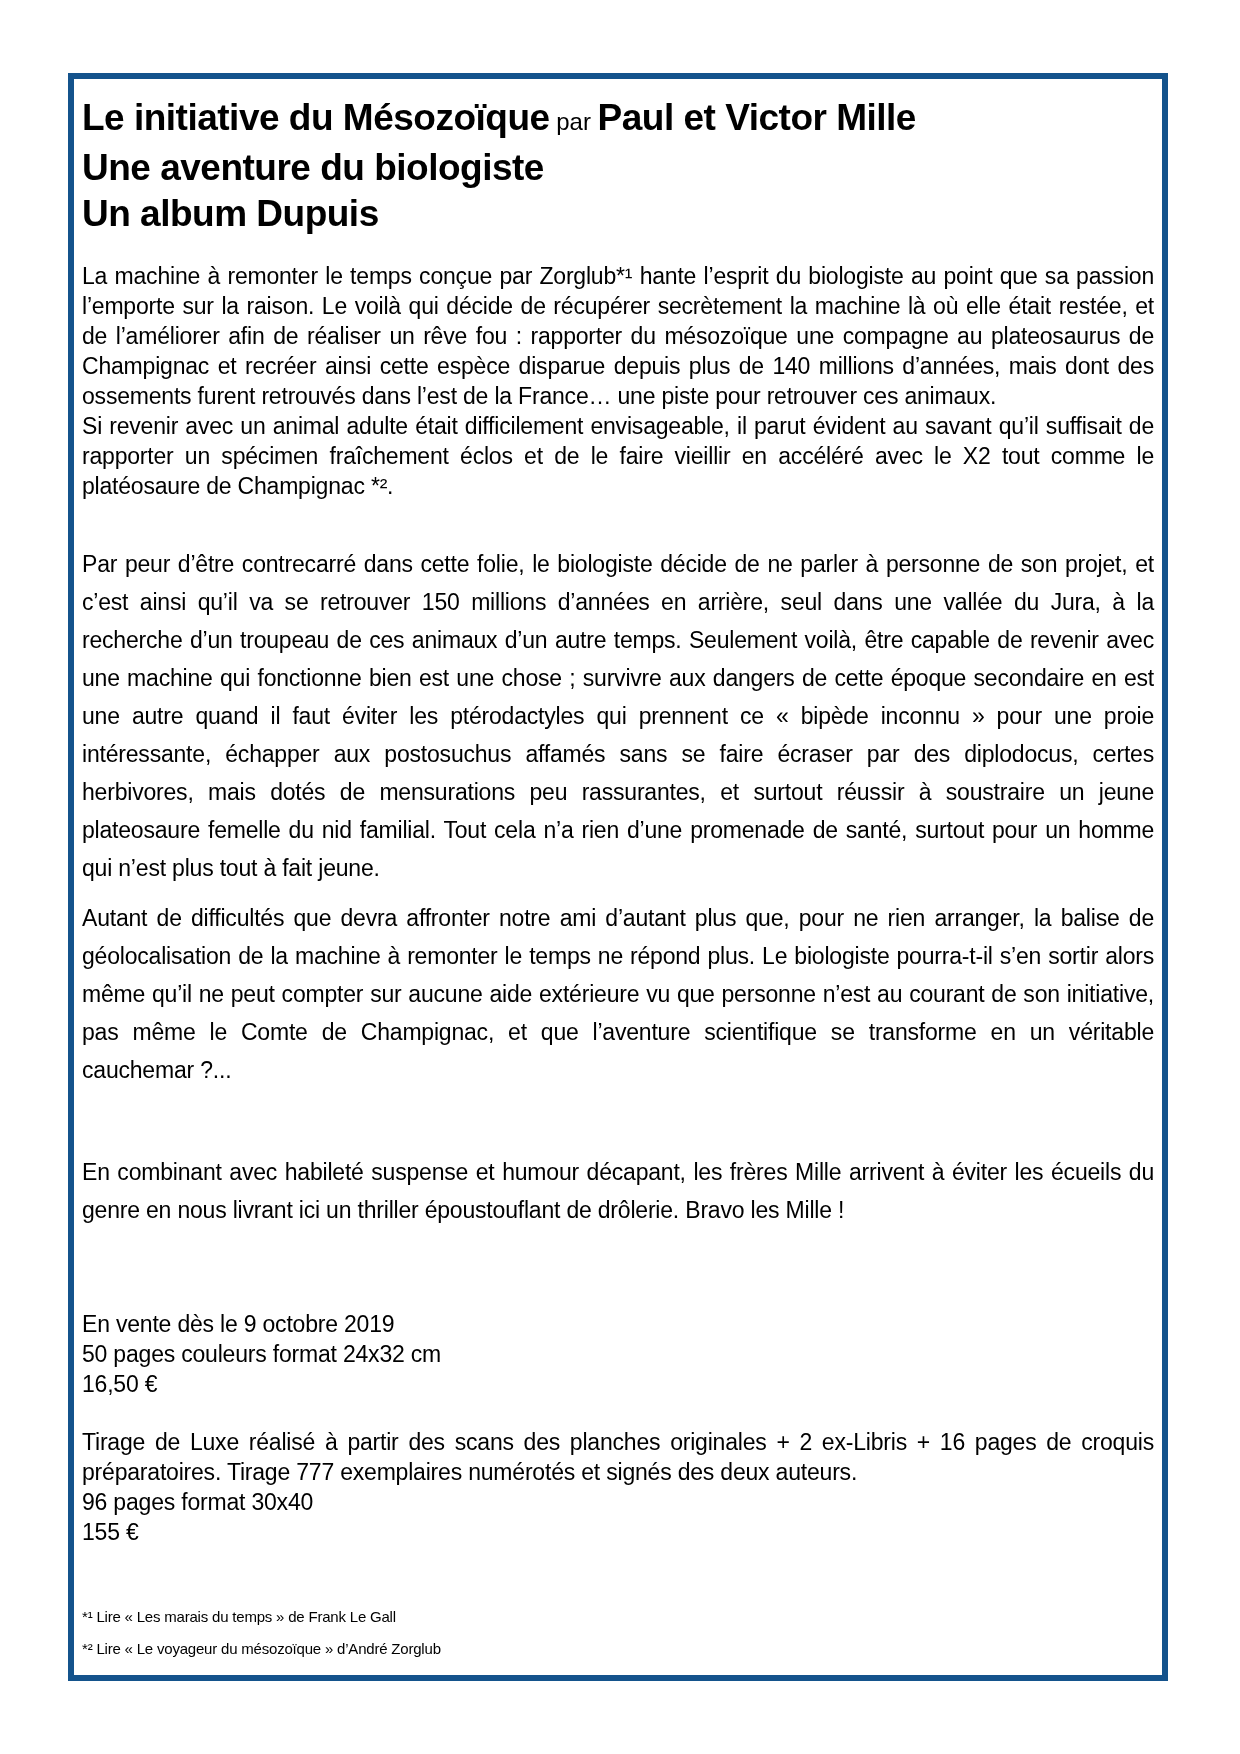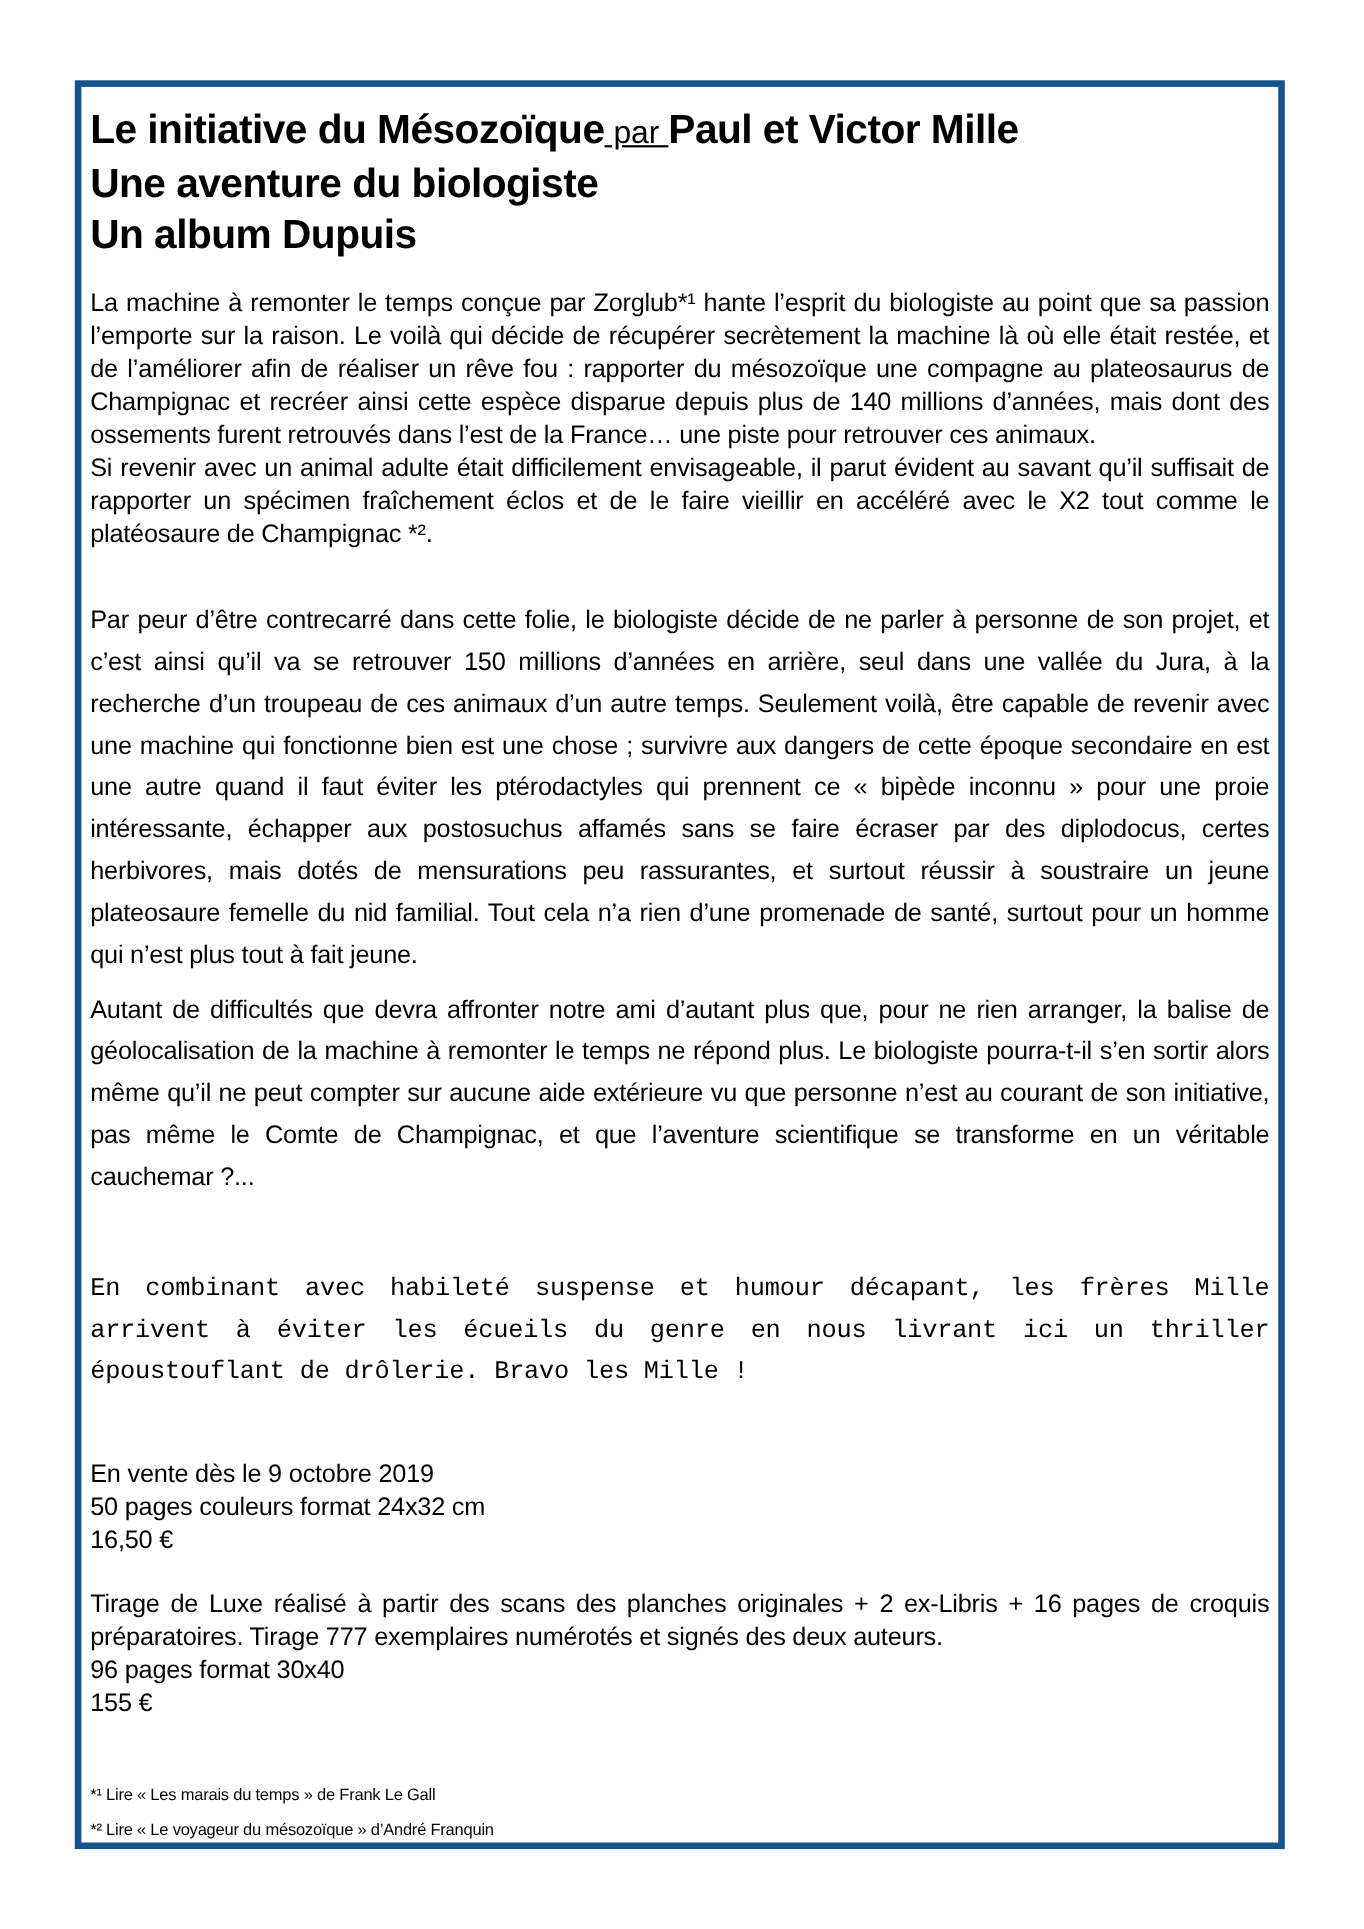--- a/index.html
+++ b/index.html
@@ -31,36 +31,35 @@
   }
   .title-line {
     margin: 0;
     font-weight: 700;
     font-size: 37px;
     line-height: 46px;
     letter-spacing: -0.5px;
   }
   .title-par {
     font-weight: 400;
-    font-size: 29px;
+    font-size: 24px;
     letter-spacing: 0;
-    text-decoration: underline;
   }
   .para {
     margin: 0;
     text-align: justify;
     font-size: 23px;
     letter-spacing: -0.2px;
   }
   .tight { line-height: 30px; }
   .loose { line-height: 38px; }
   .p2 { margin-bottom: 8px; }
   .p3 { margin-bottom: 12px; margin-top: 44px; }
   .p4 { margin-bottom: 64px; }
-  .p5 { margin-bottom: 58px; font-family: Liberation Mono, monospace; }
+  .p5 { margin-bottom: 80px; }
   .info-line {
     font-size: 23px;
     line-height: 30px;
     letter-spacing: -0.2px;
   }
   .release-block { margin-bottom: 28px; }
   .deluxe-block  { margin-bottom: 54px; }
   .deluxe-desc {
     margin: 0;
     text-align: justify;
@@ -99,17 +98,17 @@
     </div>
 
     <div class="deluxe-block">
       <p class="deluxe-desc">Tirage de Luxe réalisé à partir des scans des planches originales + 2 ex-Libris + 16 pages de croquis préparatoires. Tirage 777 exemplaires numérotés et signés des deux auteurs.</p>
       <div class="info-line">96 pages format 30x40</div>
       <div class="info-line">155 €</div>
     </div>
 
     <div class="footnotes-block">
       <div class="footnote-line">*¹ Lire « Les marais du temps » de Frank Le Gall</div>
-      <div class="footnote-line">*² Lire « Le voyageur du mésozoïque » d’André Franquin</div>
+      <div class="footnote-line">*² Lire « Le voyageur du mésozoïque » d’André Zorglub</div>
     </div>
 
   </div>
 </div>
 
 </body></html>

